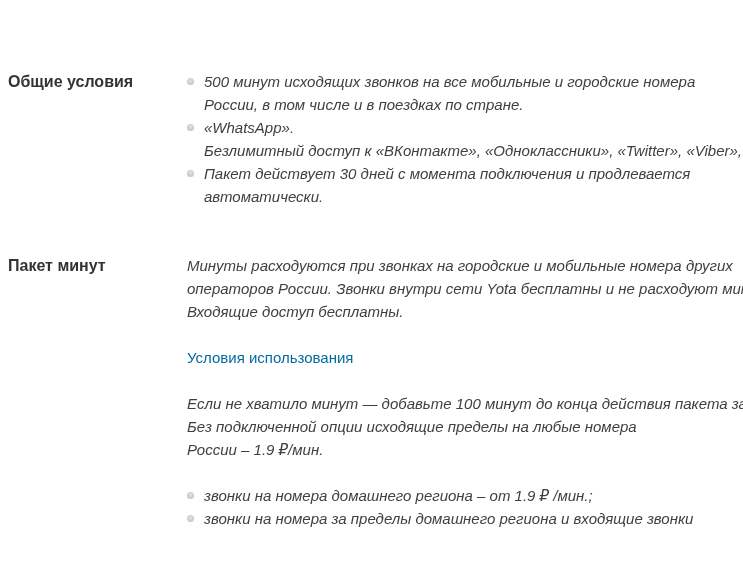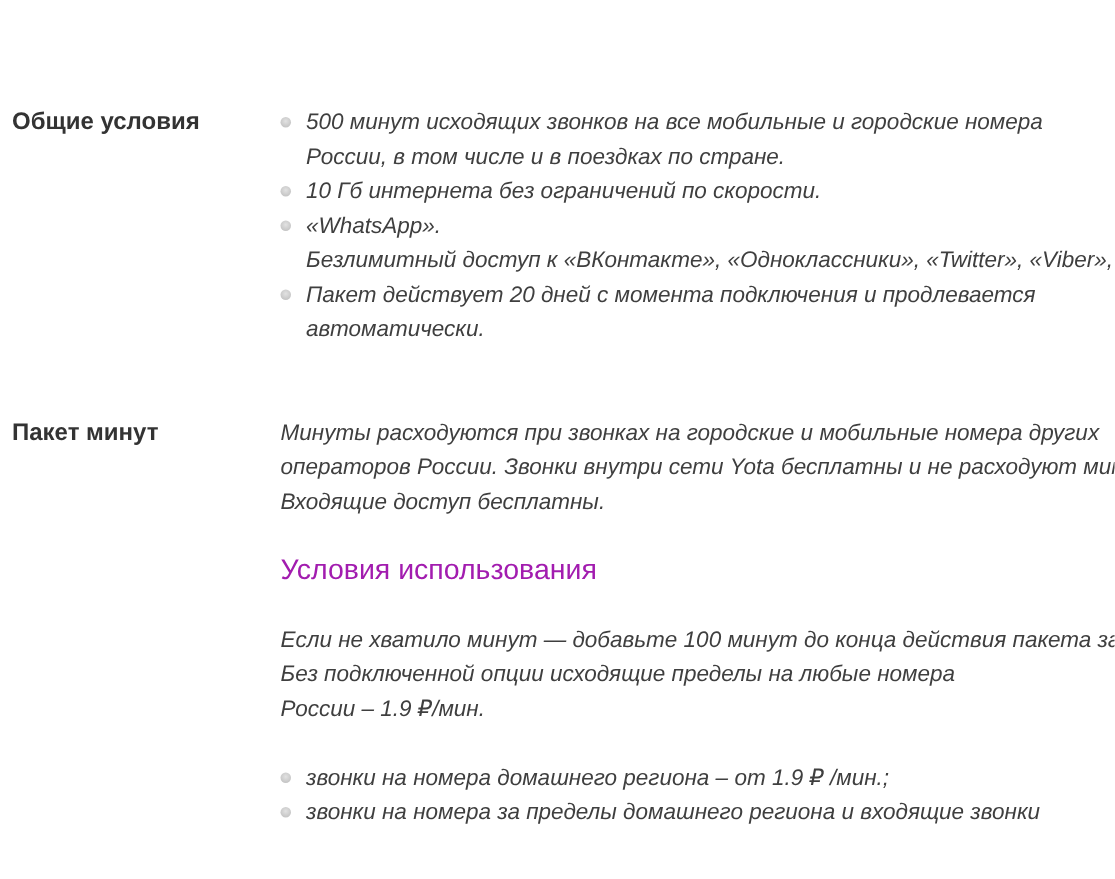--- a/index.html
+++ b/index.html
@@ -31,22 +31,22 @@
     font-weight: 700;
     color: #333333;
     line-height: 23px;
   }
   .row-content { flex: 1; min-width: 0; }
   .line { display: block; white-space: nowrap; font-style: italic; }
   p.block { margin: 0 0 23px 0; }
   p.block:last-child { margin-bottom: 0; }
   .subheading {
     margin: 0 0 23px 0;
-    color: #a21caf;
-    font-size: 19px;
+    color: #0369a1;
+    font-size: 15px;
     font-weight: 400;
     line-height: 23px;
   }
   ul.bullets {
     list-style: none;
     margin: 0 0 23px 0;
     padding: 0;
   }
   ul.bullets:last-child { margin-bottom: 0; }
   ul.bullets li {
@@ -74,34 +74,28 @@
         <li>
           <span class="dot"></span>
           <span>
             <span class="line">500 минут исходящих звонков на все мобильные и городские номера</span>
             <span class="line">России, в том числе и в поездках по стране.</span>
           </span>
         </li>
         <li>
           <span class="dot"></span>
           <span>
-            <span class="line">10 Гб интернета без ограничений по скорости.</span>
-          </span>
-        </li>
-        <li>
-          <span class="dot"></span>
-          <span>
             <span class="line">«WhatsApp».</span>
             <span class="line">Безлимитный доступ к «ВКонтакте», «Одноклассники», «Twitter», «Viber»,</span>
           </span>
         </li>
         <li>
           <span class="dot"></span>
           <span>
-            <span class="line">Пакет действует 20 дней с момента подключения и продлевается</span>
+            <span class="line">Пакет действует 30 дней с момента подключения и продлевается</span>
             <span class="line">автоматически.</span>
           </span>
         </li>
       </ul>
     </div>
   </section>
 
   <section class="row row-minutes">
     <div class="row-label">Пакет минут</div>
     <div class="row-content">

